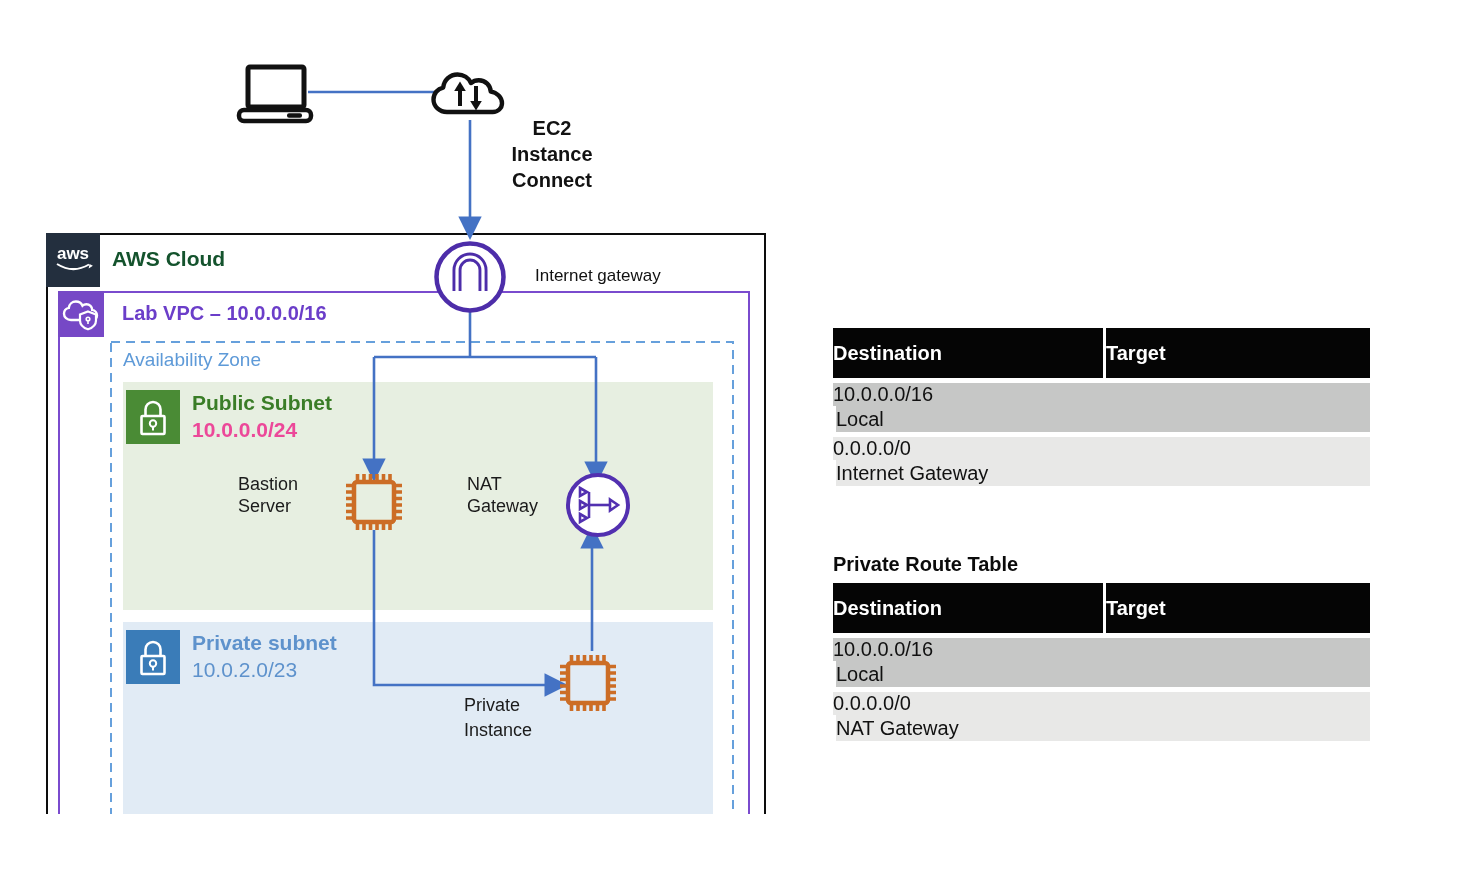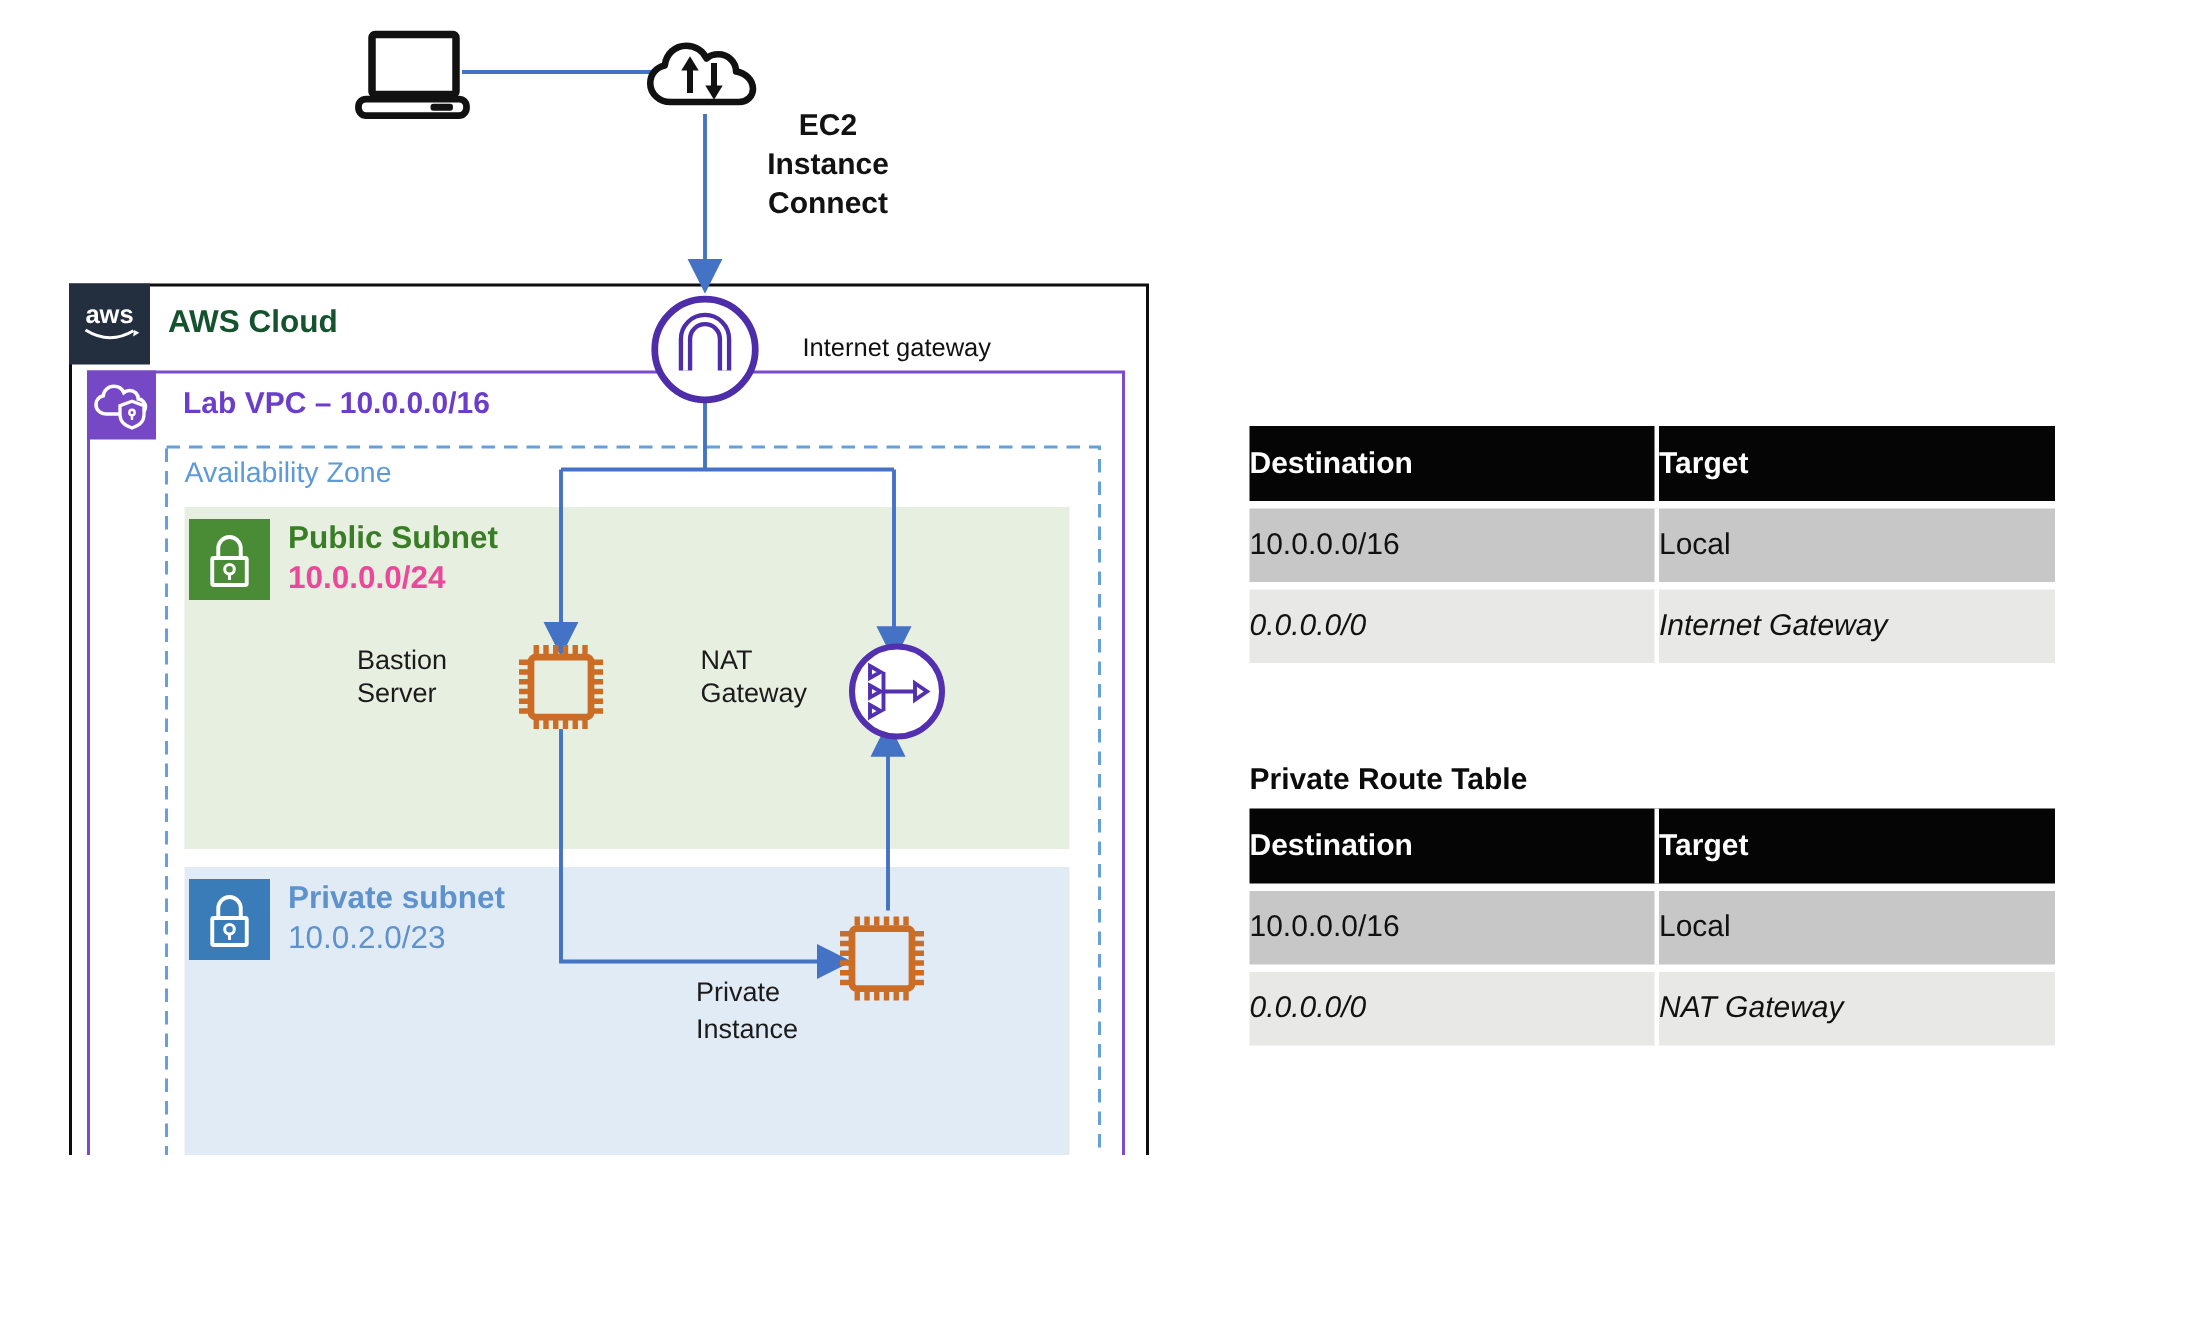--- a/index.html
+++ b/index.html
@@ -1,17 +1,17 @@
 <!DOCTYPE html>
 <html><head>
 <meta charset="utf-8">
 <style>
   html,body{margin:0;padding:0;background:#ffffff;}
   body{font-family:"Liberation Sans","DejaVu Sans",sans-serif;color:#111;}
-  .canvas{position:relative;width:1460px;height:770px;background:#fff;overflow:hidden;}
+  .canvas{position:relative;width:1460px;height:770px;background:#fff;overflow:hidden;margin-top:44px;}
   .abs{position:absolute;}
 
   
   .aws-box{left:46px;top:189px;width:716px;height:656px;border:2.5px solid #0d0d0d;background:#fff;}
   .aws-logo{left:46px;top:189px;width:54px;height:54px;background:#232F3E;z-index:4;}
   .aws-cloud-title{left:112px;top:203px;font-size:21px;font-weight:bold;color:#14532d;z-index:4;}
   .vpc-box{left:58px;top:247px;width:688px;height:592px;border:2px solid #7A4BCE;}
   .vpc-icon{left:58px;top:247px;width:46px;height:46px;background:#7648C6;z-index:4;}
   .vpc-label{left:122px;top:258px;font-size:20px;font-weight:bold;color:#6B3EC9;z-index:4;}
   .az-label{left:123px;top:305px;font-size:19px;color:#5E9AD8;z-index:4;}
@@ -34,24 +34,24 @@
 
   .icon{z-index:5;}
   svg{display:block;}
 
   
   .rt-group{width:537px;z-index:4;}
   .rt-public{left:833px;top:284px;}
   .rt-private{left:833px;top:509px;}
   .rt-title{font-size:20px;font-weight:600;color:#0b0b0b;margin-bottom:7px;}
   .rt-row{display:flex;height:50px;margin-top:0;}
-  .rt-row + .rt-row{margin-top:5px;height:49px;}
+  .rt-row + .rt-row{margin-top:5px;height:49px;flex-direction:column;}
   .rt-head{background:#050505;color:#fff;font-weight:bold;font-size:20px;}
   .rt-r1{background:#C6C7C6;font-size:20px;}
-  .rt-r2{background:#E8E8E7;font-size:20px;font-style:italic;}
+  .rt-r2{background:#E8E8E7;font-size:20px;}
   .rt-cell{display:flex;align-items:center;padding-left:0;box-sizing:border-box;}
   .rt-c1{width:270px;}
   .rt-c2{flex:1;border-left:3px solid #fff;}
 
   .overlay{left:0;top:0;width:1460px;height:878px;z-index:3;pointer-events:none;}
 </style>
 </head>
 <body>
 
 <div class="canvas">

